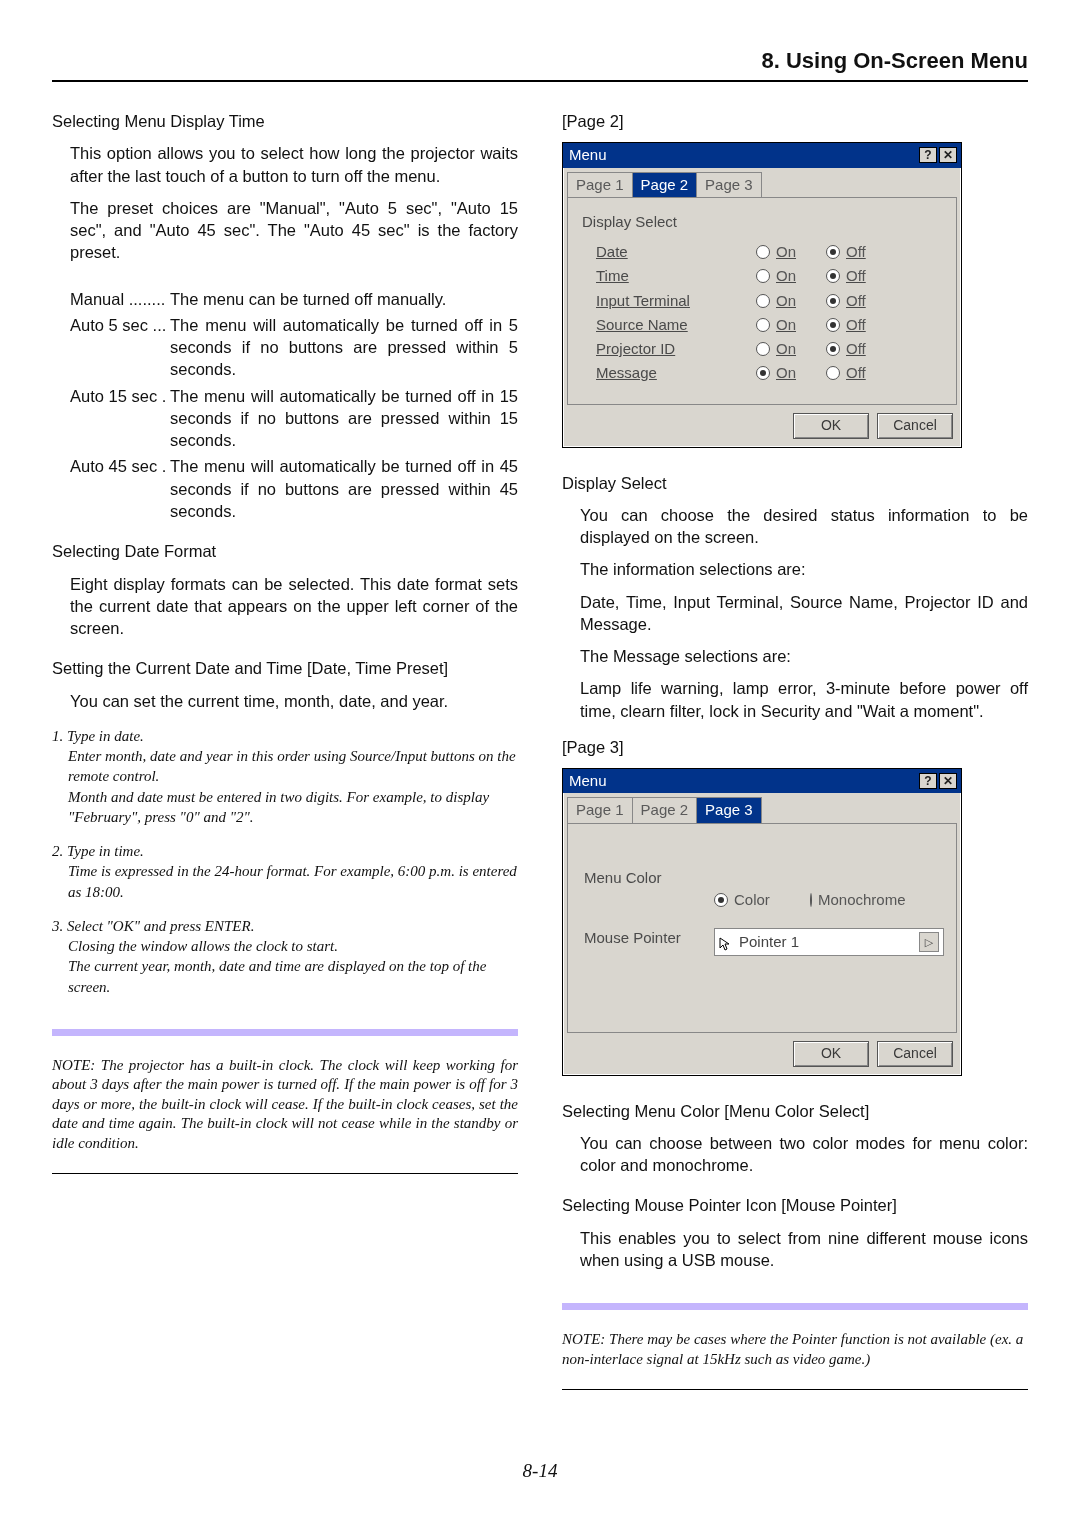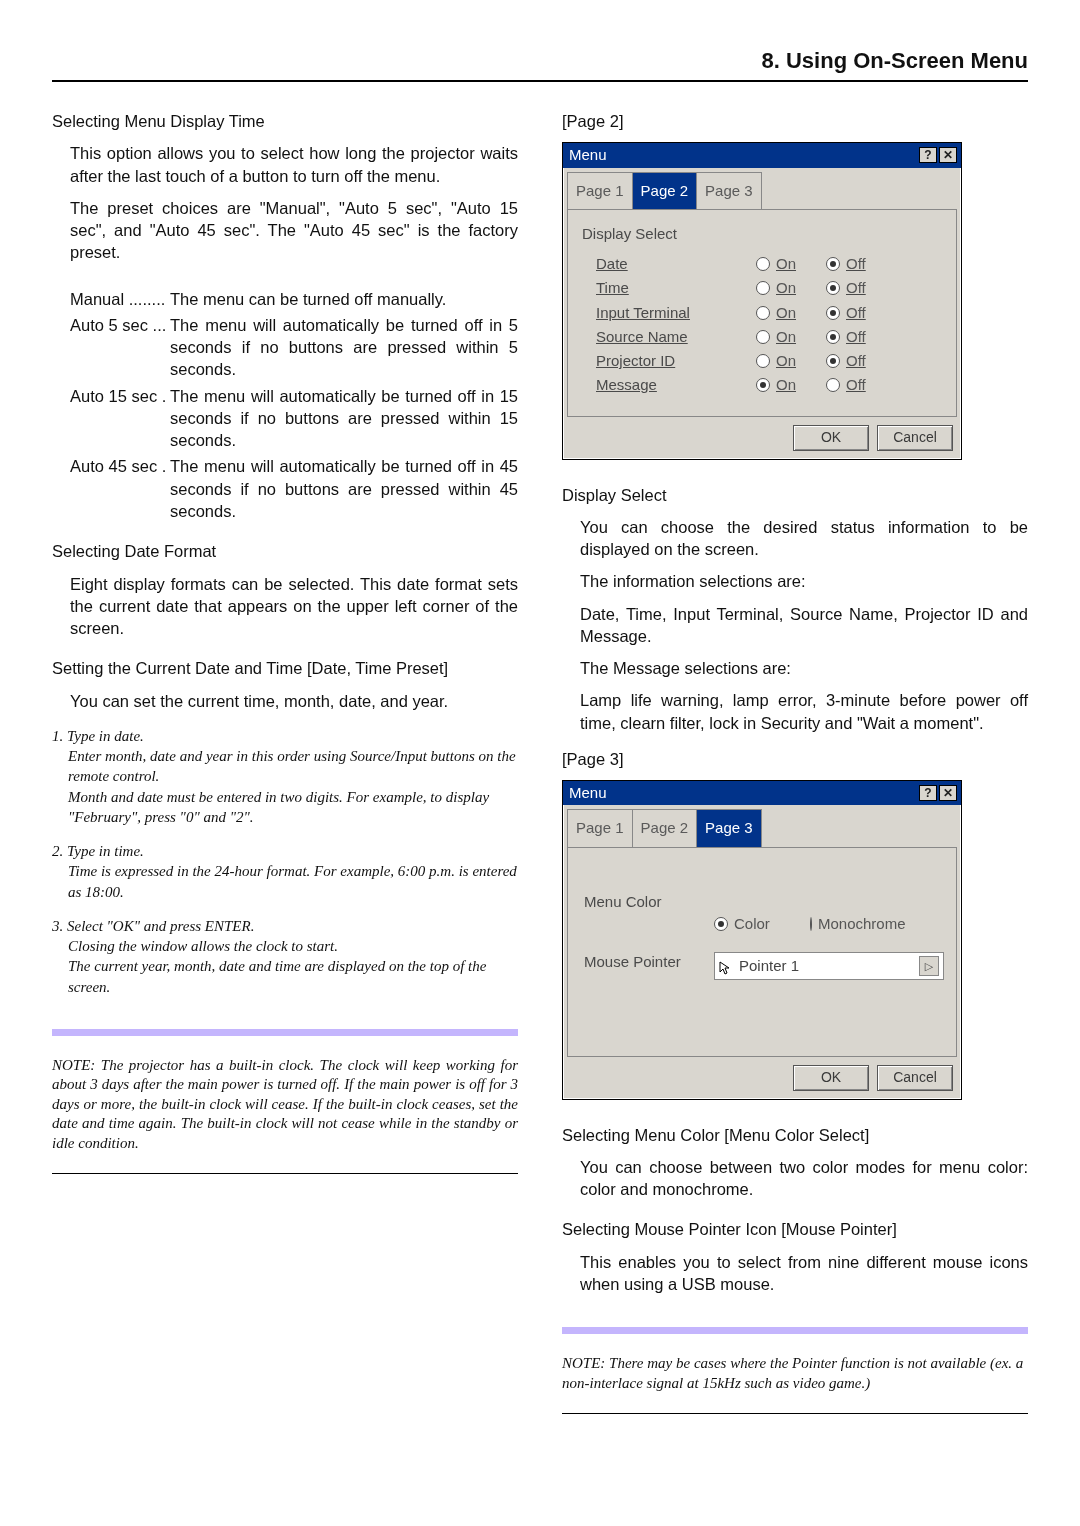--- a/index.html
+++ b/index.html
@@ -139,21 +139,21 @@
     font-size:12px;font-weight:700;color:#222;
     line-height:1;
   }
 
   .tabbar{
     display:flex;
     padding:4px 4px 0 4px;
     gap:0;
   }
   .tab{
-    padding:8px 8px;
+    padding:2px 8px;
     border:1px solid #888;
     border-bottom:none;
     background:var(--tab-active-bg);
     margin-right:-1px;
     color:var(--tab-text);
     position:relative;
   }
   .tab.selected{
     background:var(--tab-selected-bg);
     color:#fff;
@@ -447,13 +447,14 @@
       <div class="para indent textjustify">You can choose between two color modes for menu color: color and monochrome.</div>
 
       <div class="para sectionTitle">Selecting Mouse Pointer Icon [Mouse Pointer]</div>
       <div class="para indent textjustify">This enables you to select from nine different mouse icons when using a USB mouse.</div>
 
       <div class="noteblock">NOTE: There may be cases where the Pointer function is not available (ex. a non-interlace signal at 15kHz such as video game.)</div>
     </div>
 
   </div>
 
+  <div class="pgnum">8-14</div>
 </div>
 
 </body></html>

